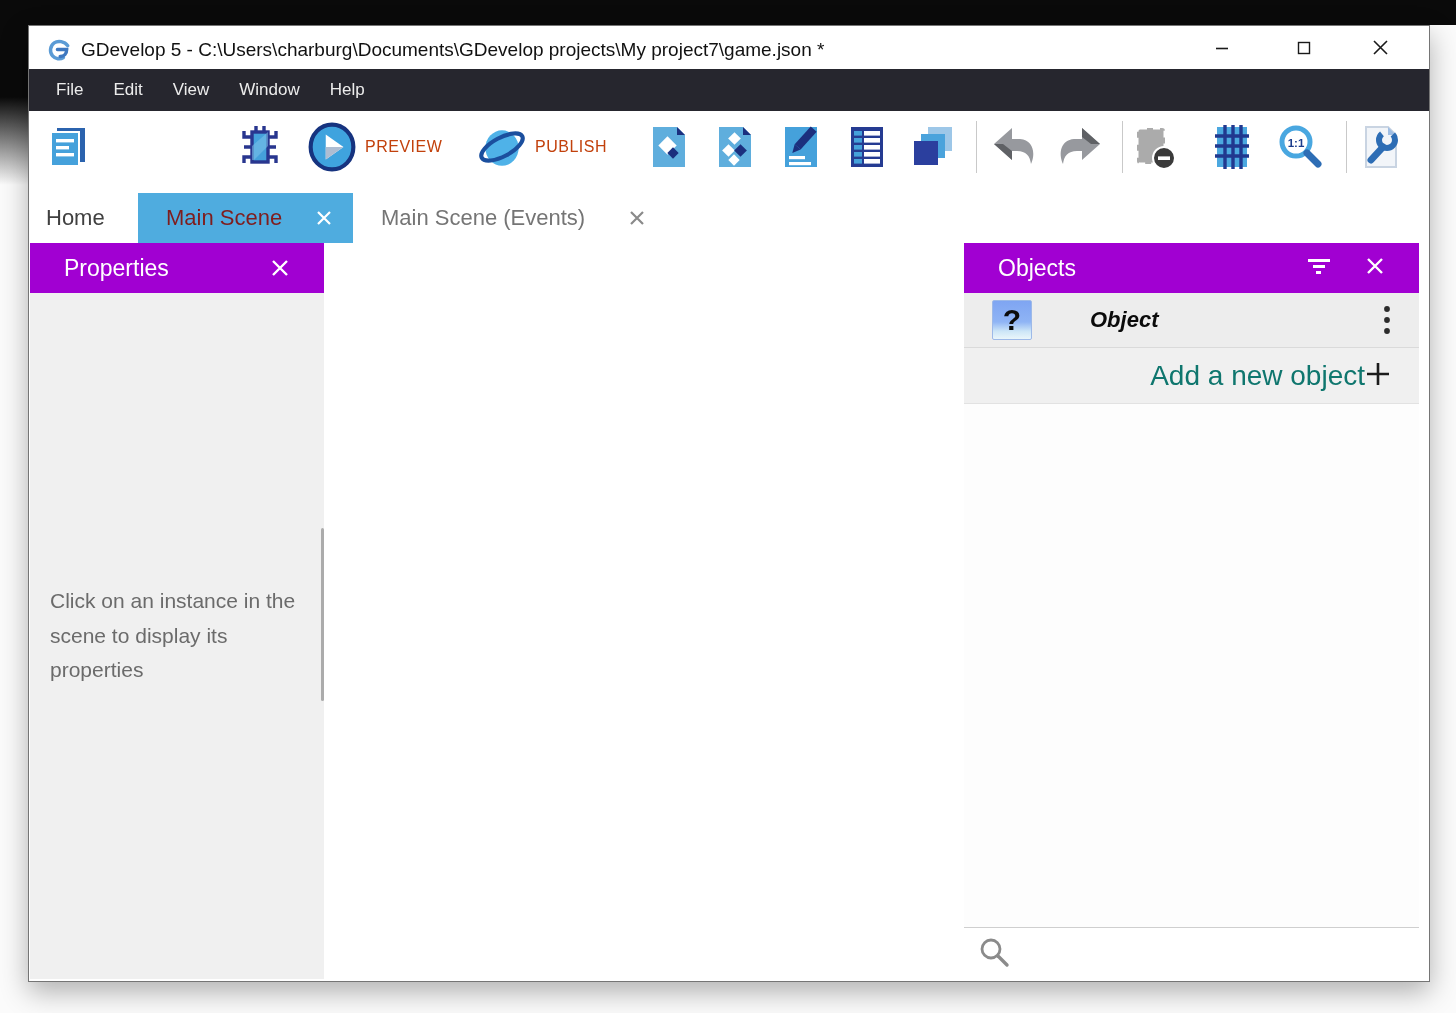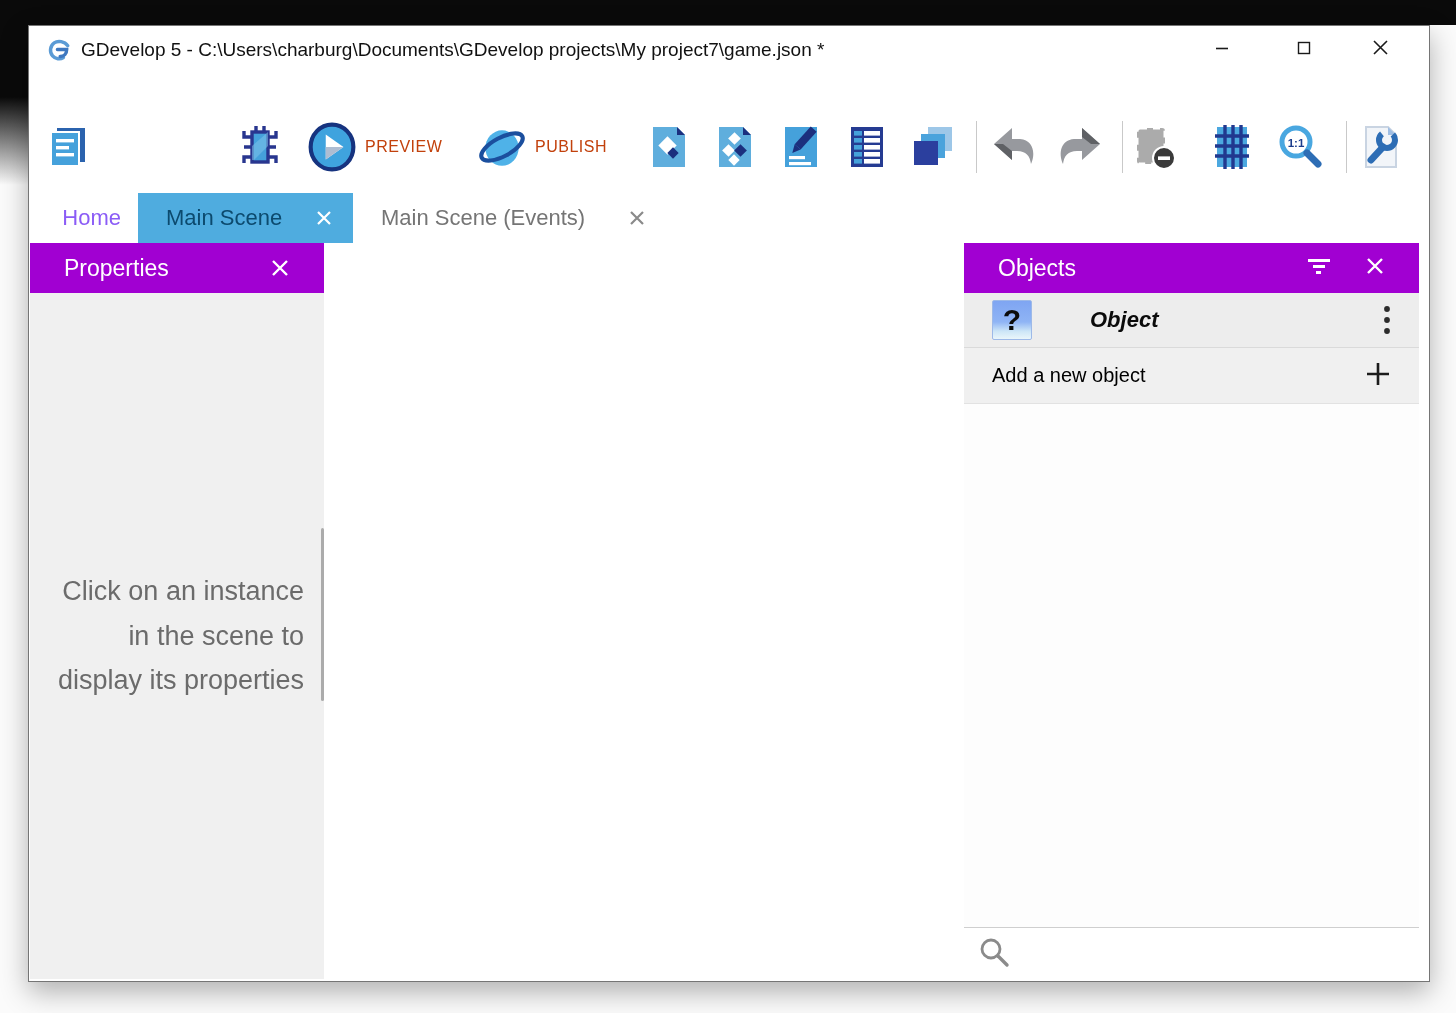--- a/index.html
+++ b/index.html
@@ -30,35 +30,35 @@
   
   .toolbar { position:absolute; left:0; top:85px; width:100%; height:72px; background:#ffffff; }
   .tb-btn { position:absolute; top:12px; width:50px; height:48px; display:flex; align-items:center; justify-content:center; cursor:pointer; }
   .tb-group { position:absolute; top:12px; height:48px; display:flex; align-items:center; gap:8px; cursor:pointer; }
   .tb-label { font-size:16px; color:#c2410c; letter-spacing:.5px;text-align:center; }
   .tb-sep { position:absolute; top:10px; width:1px; height:52px; background:#c9c9c9; }
 
   
   .tabbar { position:absolute; left:0; top:157px; width:100%; height:60px; background:#ffffff; }
   .tab { position:absolute; top:10px; height:50px; display:flex; align-items:center; font-size:22px; cursor:pointer; }
-  .tab-home { left:17px; width:75px; justify-content:flex-end; color:#8b5cf6; }
-  .tab-scene { left:109px; width:215px; background:#4FACDF; color:#0c4a6e; padding-left:28px; }
+  .tab-home { left:17px; width:75px; justify-content:flex-start; color:#404040; }
+  .tab-scene { left:109px; width:215px; background:#4FACDF; color:#7f1d1d; padding-left:28px; }
   .tab-events { left:324px; width:313px; color:#757575; padding-left:28px; }
   .tab-close { margin-left:auto; margin-right:20px; display:flex; align-items:center; cursor:pointer; }
 
   
   .main-area { position:absolute; left:0; top:217px; width:1400px; height:738px; background:#ffffff; }
 
   
   .properties-panel { position:absolute; left:1px; top:0; width:294px; height:736px; background:#F0F0F0; }
   .panel-header { height:50px; background:#A100D2; display:flex; align-items:center; padding:0 34px; }
   .panel-title { color:#ffffff; font-size:23px; }
   .panel-close { margin-left:auto; display:flex; cursor:pointer; }
   .properties-body { position:absolute; left:0; top:50px; right:0; bottom:0; display:flex; align-items:center; justify-content:center; }
-  .empty-message { width:254px; text-align:right; font-size:27px; line-height:1.65; color:#6b6b6b; }
+  .empty-message { width:254px; text-align:left; font-size:21px; line-height:1.65; color:#6b6b6b; }
   .props-scroll-line { position:absolute; left:292px; top:285px; width:3px; height:173px; background:#ababab; border-radius:2px; }
 
   
   .scene-editor { position:absolute; left:297px; top:0; width:637px; height:736px; background:#D1D1D1; overflow:visible; }
   .scene-canvas { position:absolute; left:0; top:0; width:625px; height:736px; background:#D1D1D1; }
   .hscroll-dark { position:absolute; left:2px; top:2px; width:340px; height:4px; background:#3DA0DC; }
   .hscroll-light { position:absolute; left:342px; top:2px; width:280px; height:4px; background:#A6CEE9; }
   .hscroll-thumb { position:absolute; left:333px; top:-1px; width:19px; height:19px; border-radius:50%; background:#42A3DE; }
   .vscroll-dark { position:absolute; left:2px; top:2px; width:4px; height:390px; background:#3DA0DC; }
   .vscroll-light { position:absolute; left:2px; top:392px; width:4px; height:344px; background:#A6CEE9; }
@@ -76,21 +76,21 @@
   .object-row { height:55px; background:#EDEDED; border-bottom:1px solid #DADADA;
     display:flex; align-items:center; padding:0 28px; cursor:pointer; }
   .object-thumb { width:40px; height:40px; border:1px solid #9db9e8; border-radius:2px;
     background:linear-gradient(to bottom,#7FA5F2 0%,#8FB4F5 55%,#CDE6F7 80%,#EAF6FB 100%);
     display:flex; align-items:center; justify-content:center;
     font-size:30px; font-weight:bold; color:#0b0b0b; }
   .object-name { margin-left:58px; font-size:22px; font-weight:bold; font-style:italic; color:#0b0b0b; }
   .object-menu-dots { margin-left:auto; cursor:pointer; display:flex; }
   .add-row { height:56px; background:#F0F0F0; border-bottom:1px solid #E2E2E2;
     display:flex; align-items:center; padding:0 28px; cursor:pointer; }
-  .add-label { flex:1; text-align:left; font-size:20px; color:#000000; }
+  .add-label { flex:1; text-align:right; font-size:28px; color:#0f766e; }
   .search-row { position:absolute; left:0; bottom:0; width:100%; height:52px; background:#ffffff;
     border-top:1px solid #CFCFCF; display:flex; align-items:center; padding:0 14px; }
   .search-input { flex:1; border:none; outline:none; font-size:25px; color:#333;
     font-family:"Liberation Sans", sans-serif; background:transparent; }
   .search-input::placeholder { color:#9E9E9E; }
 </style>
 </head>
 <body>
 
 <div class="desktop-top-band"></div>
@@ -116,20 +116,27 @@
           <rect x="2.5" y="2.5" width="11" height="11" fill="none" stroke="#1a1a1a" stroke-width="1.4"></rect>
         </svg>
     </span>
     <span class="win-btn close">
       <svg width="17" height="17">
           <path d="M2 2 L15 15 M15 2 L2 15" stroke="#1a1a1a" stroke-width="1.6"></path>
         </svg>
     </span>
   </div>
 
+  <div class="menubar">
+    <span class="menu-item">File</span>
+    <span class="menu-item">Edit</span>
+    <span class="menu-item">View</span>
+    <span class="menu-item">Window</span>
+    <span class="menu-item">Help</span>
+  </div>
 
   <div class="toolbar">
 
     <span class="tb-btn" style="left:14px">
       <svg width="48" height="48" viewBox="0 0 48 48">
         <rect x="13" y="5" width="28" height="34" fill="#2B63AE"></rect>
         <rect x="7" y="9" width="28" height="34" fill="#45A1DB" stroke="#ffffff" stroke-width="2"></rect>
         <rect x="12" y="16" width="18" height="3.4" fill="#fff"></rect>
         <rect x="12" y="23" width="13" height="3.4" fill="#fff"></rect>
         <rect x="12" y="30" width="18" height="3.4" fill="#fff"></rect>

